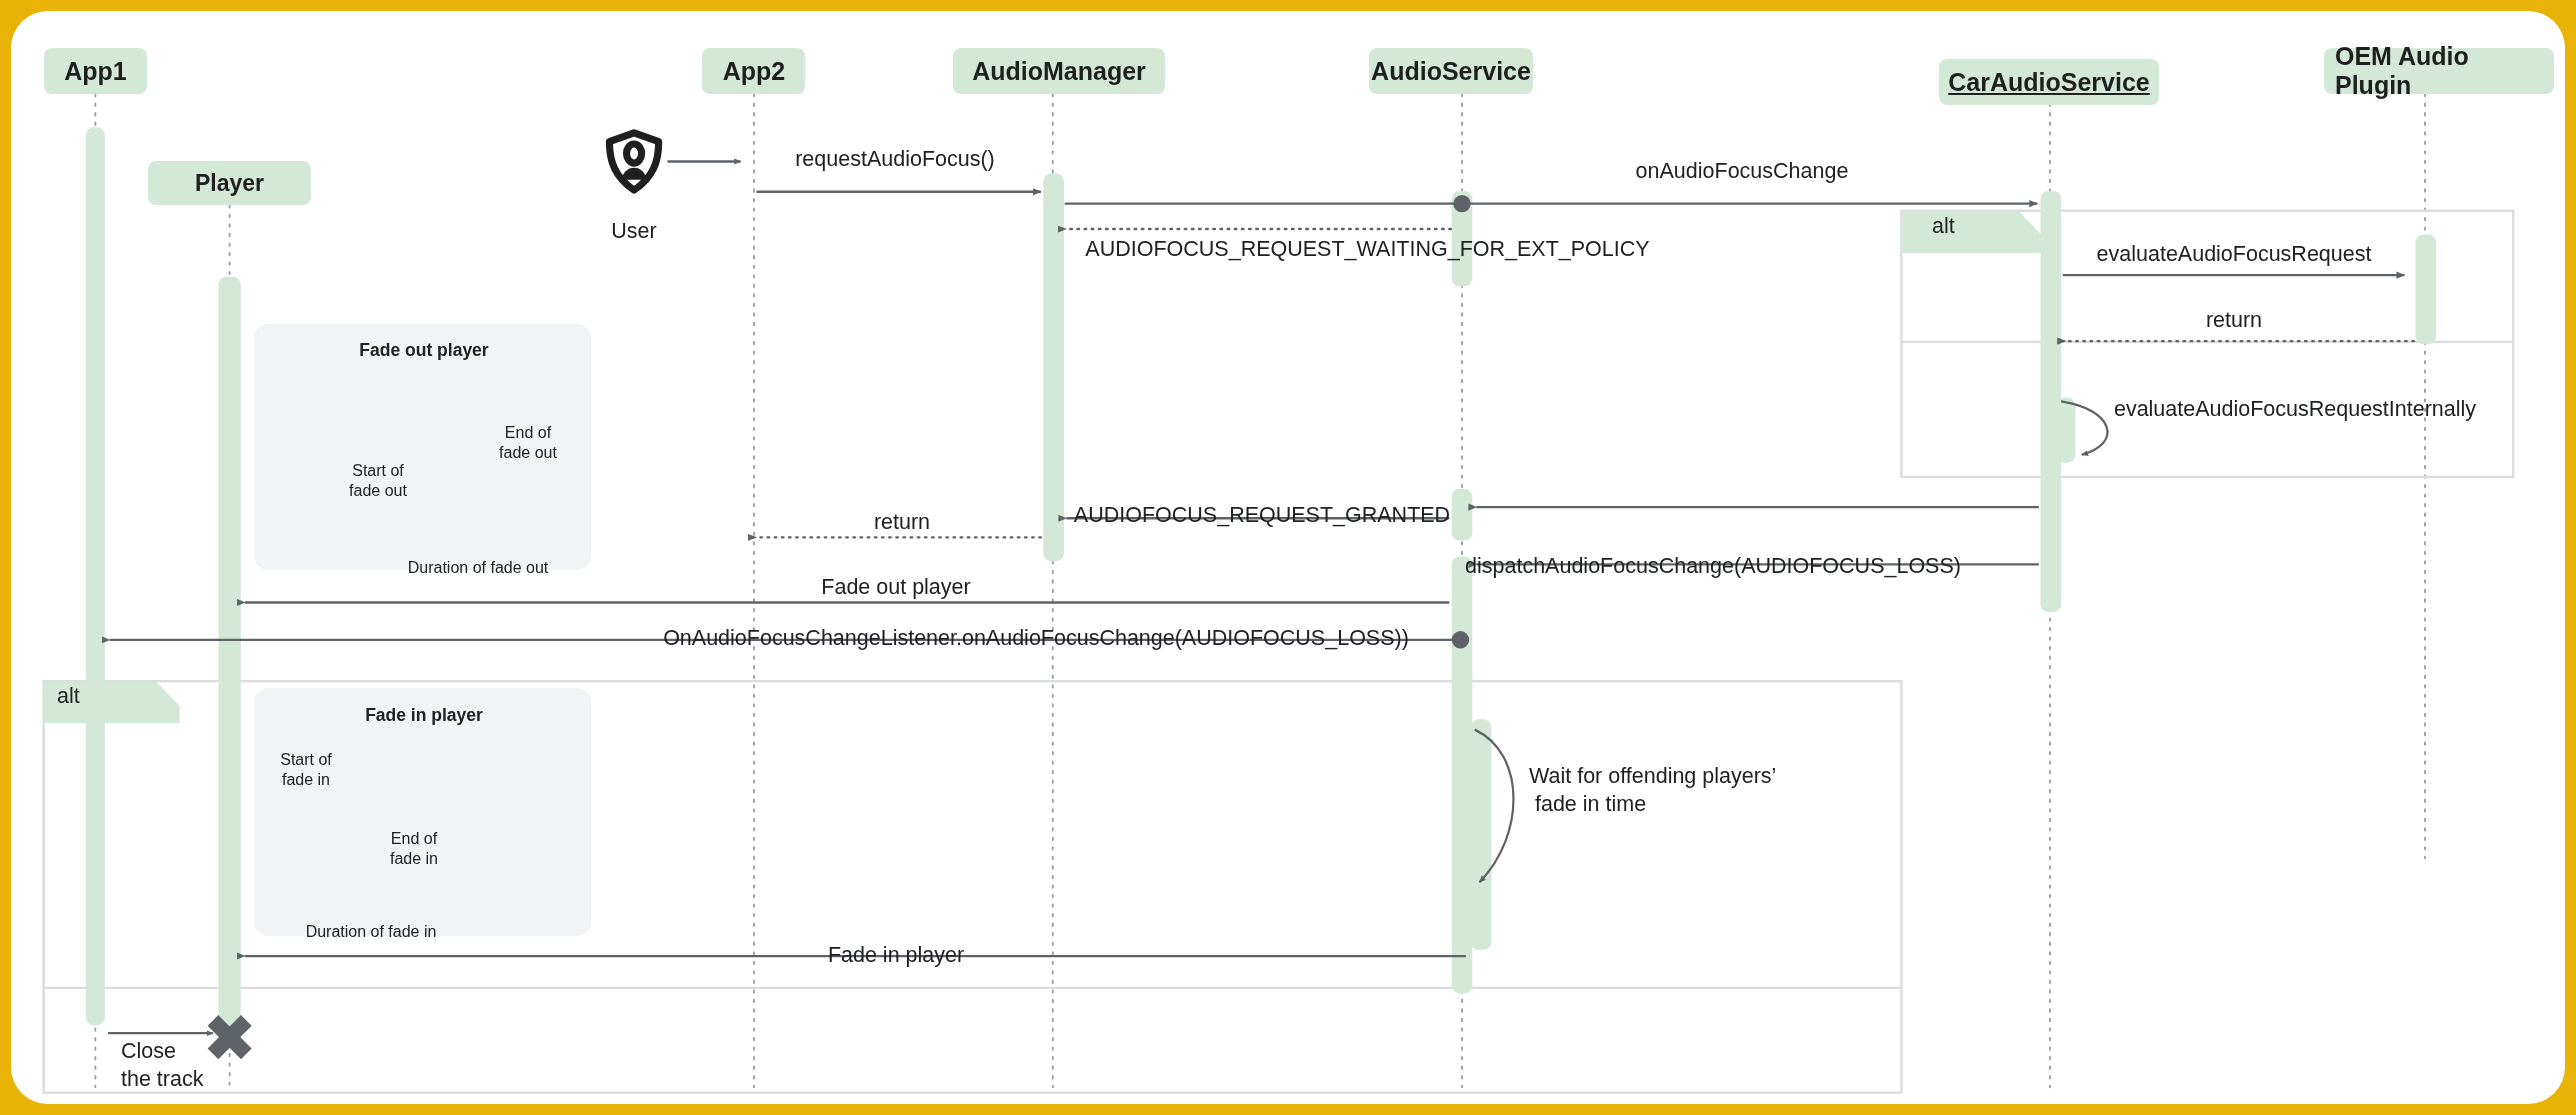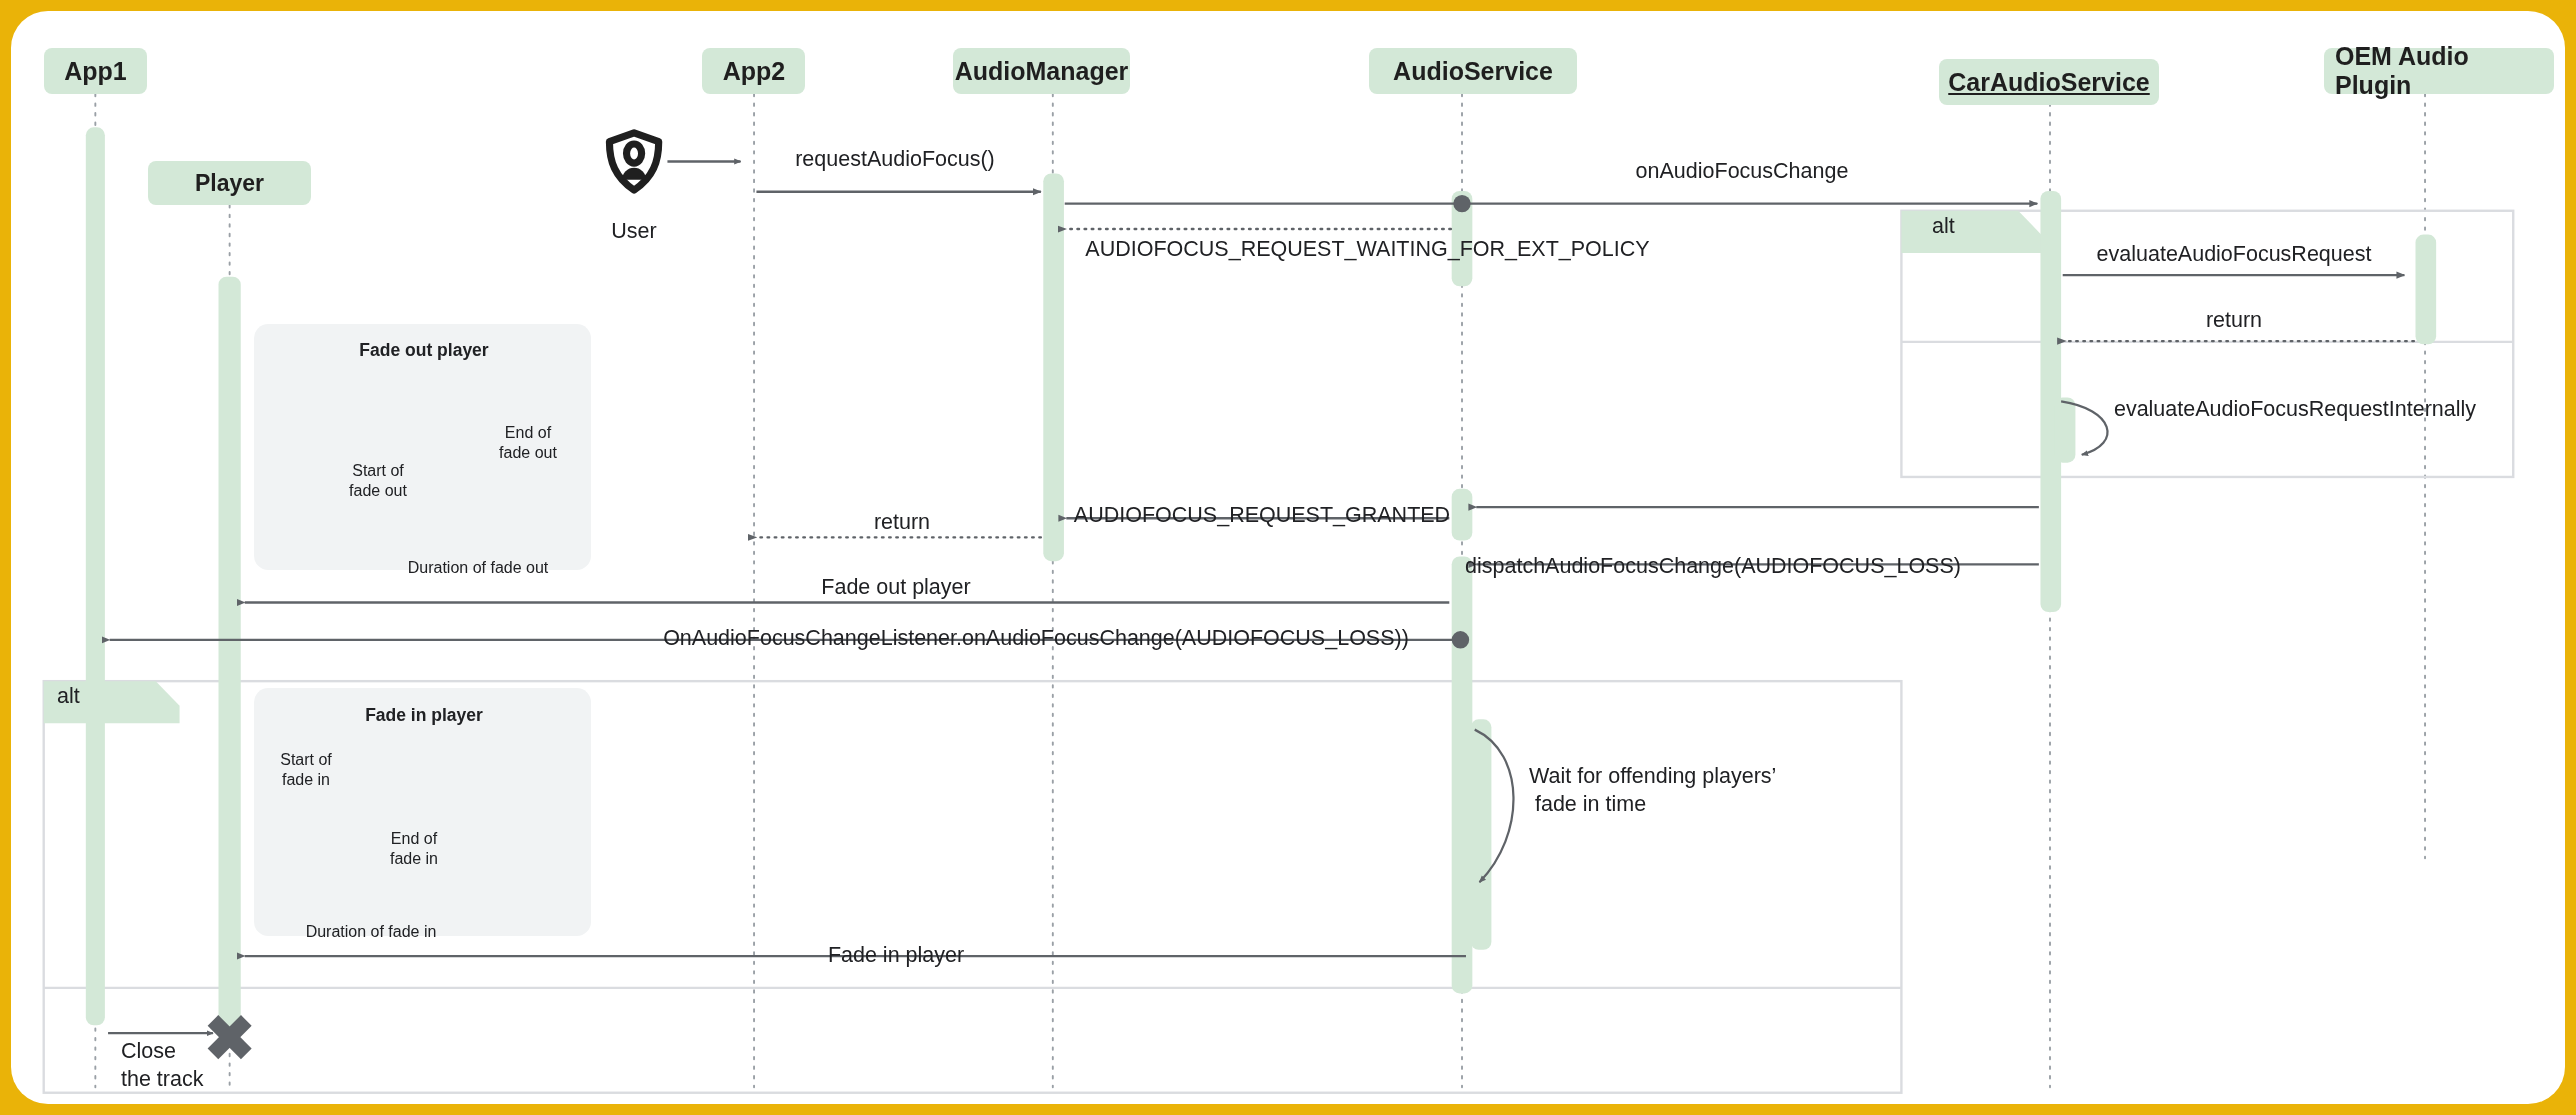--- a/index.html
+++ b/index.html
@@ -228,24 +228,24 @@
 
     <div class="phead big" style="left:44px;top:48px;width:103px;">
       <span>App1</span>
     </div>
     <div class="phead sub" style="left:148px;top:161px;width:163px;">
       <span>Player</span>
     </div>
     <div class="phead big" style="left:702px;top:48px;width:103px;padding-left:12px;">
       <span>App2</span>
     </div>
-    <div class="phead big" style="left:953px;top:48px;width:177px;">
+    <div class="phead big" style="left:953px;top:48px;width:212px;">
       <span>AudioManager</span>
     </div>
-    <div class="phead big" style="left:1369px;top:48px;width:208px;">
+    <div class="phead big" style="left:1369px;top:48px;width:164px;">
       <span>AudioService</span>
     </div>
     <div class="phead big" style="left:1939px;top:59px;width:220px;text-decoration:underline;">
       <span>CarAudioService</span>
     </div>
     <div class="phead big" style="left:2310px;top:48px;width:230px;margin-left:14px;">
       <span>OEM Audio Plugin</span>
     </div>
 
     <div class="actor-label" style="left:634px;top:219px;">User</div>

